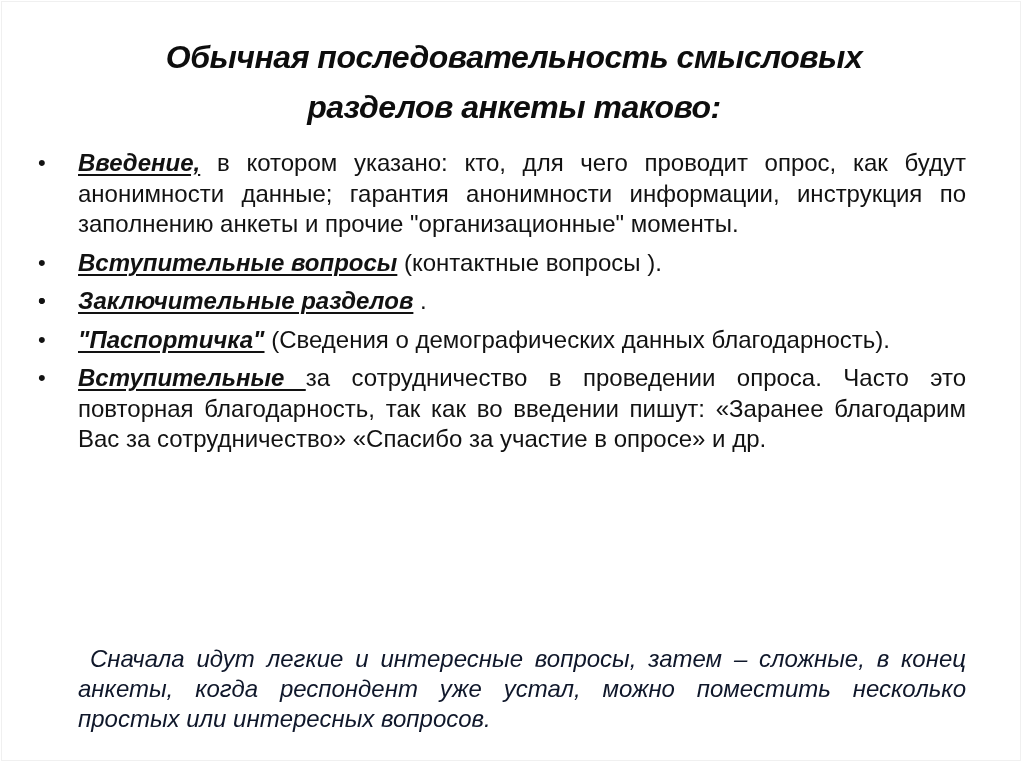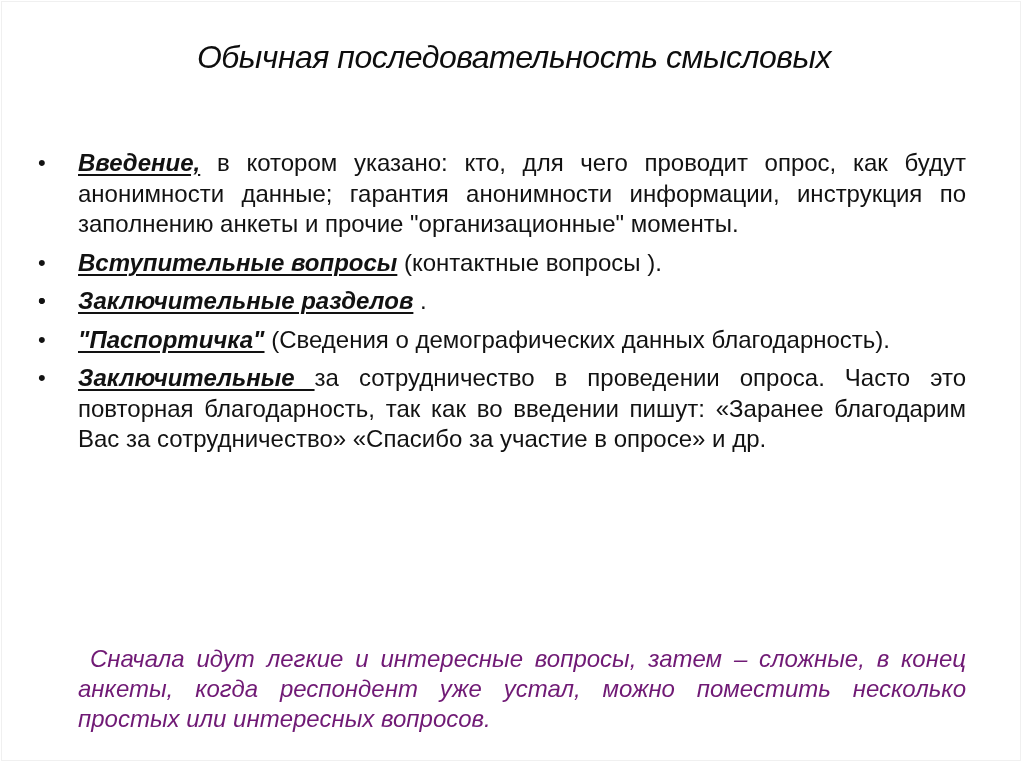--- a/index.html
+++ b/index.html
@@ -24,21 +24,21 @@
       border: 1px solid #f0f0f0;
       background: #ffffff;
       box-sizing: border-box;
     }
     .title {
       position: absolute;
       left: 100px;
       top: 30px;
       width: 824px;
       text-align: center;
-      font-weight: normal;
+      font-weight: bold;
       font-style: italic;
       font-size: 32px;
       line-height: 50px;
       letter-spacing: -0.5px;
       color: #0d0d0d;
     }
     .bullets {
       position: absolute;
       left: 36px;
       top: 146px;
@@ -74,30 +74,31 @@
     .closing {
       position: absolute;
       left: 76px;
       top: 618px;
       width: 888px;
       font-style: italic;
       font-size: 24px;
       line-height: 30px;
       text-align: justify;
       text-indent: 12px;
-      color: #701a75;
+      color: #0f172a;
     }
   </style>
 </head>
 <body>
 
 <div class="slide">
 
   <div class="title">
     <div>Обычная последовательность смысловых</div>
+    <div>разделов анкеты таково:</div>
   </div>
 
   <ul class="bullets">
     <li class="bullet-item">
       <span class="dot">•</span>
       <span class="lead">Введение,</span><span> в котором указано: кто, для чего проводит опрос, как будут анонимности данные; гарантия анонимности информации, инструкция по заполнению анкеты и прочие "организационные" моменты.</span>
     </li>
     <li class="bullet-item">
       <span class="dot">•</span>
       <span class="lead">Вступительные вопросы</span><span> (контактные вопросы ).</span>
@@ -109,19 +110,19 @@
     <li class="bullet-item">
       <span class="dot">•</span>
       <span class="lead">Заключительные разделов</span><span> .</span>
     </li>
     <li class="bullet-item">
       <span class="dot">•</span>
       <span class="lead">"Паспортичка"</span><span> (Сведения о демографических данных благодарность).</span>
     </li>
     <li class="bullet-item">
       <span class="dot">•</span>
-      <span class="lead">Заключительные </span><span>за сотрудничество в проведении опроса. Часто это повторная благодарность, так как во введении пишут: «Заранее благодарим Вас за сотрудничество» «Спасибо за участие в опросе» и др.</span>
+      <span class="lead">Вступительные </span><span>за сотрудничество в проведении опроса. Часто это повторная благодарность, так как во введении пишут: «Заранее благодарим Вас за сотрудничество» «Спасибо за участие в опросе» и др.</span>
     </li>
   </ul>
 
   <p class="closing">Сначала идут легкие и интересные вопросы, затем – сложные, в конец анкеты, когда респондент уже устал, можно поместить несколько простых или интересных вопросов.</p>
 
 </div>
 
 </body></html>

